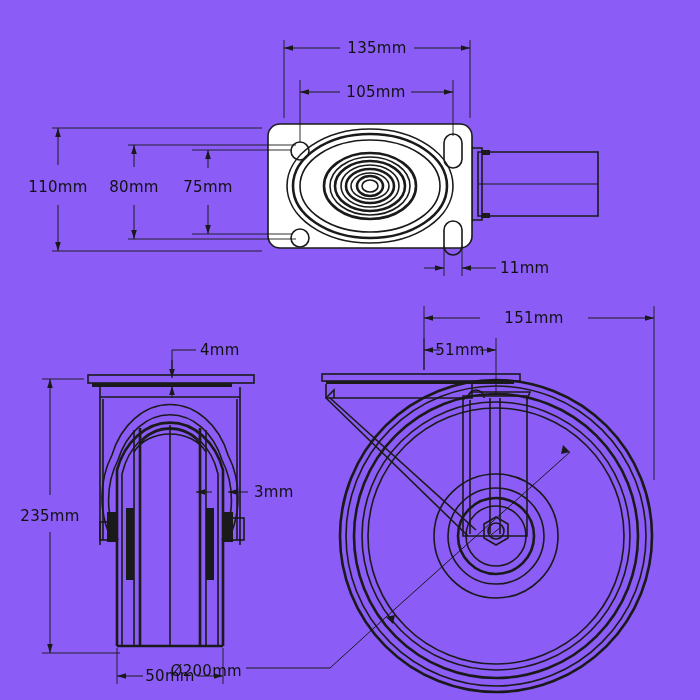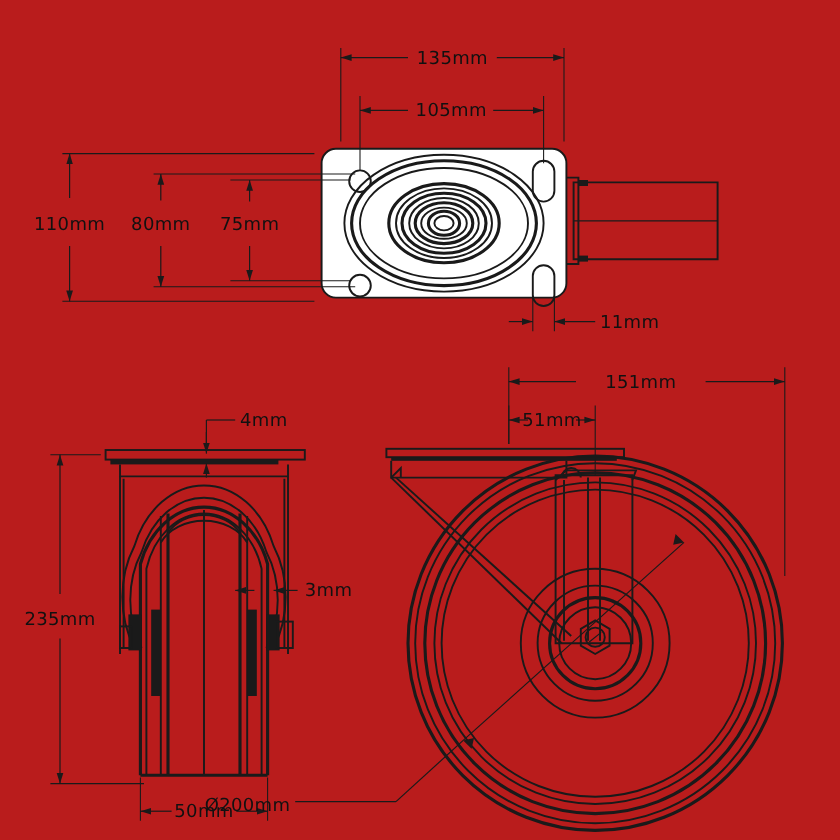--- a/index.html
+++ b/index.html
@@ -10,21 +10,21 @@
   body {
     width: 700px;
     height: 700px;
     overflow: hidden;
     font-family: "DejaVu Sans", sans-serif;
   }
   #sheet {
     position: relative;
     width: 700px;
     height: 700px;
-    background: #b91c1c;
+    background: #8b5cf6;
   }
   svg#drawing {
     position: absolute;
     top: 0;
     left: 0;
     width: 700px;
     height: 700px;
     display: block;
   }
   .part { fill: none; stroke: #1a1a1a; stroke-width: 1.6; }

